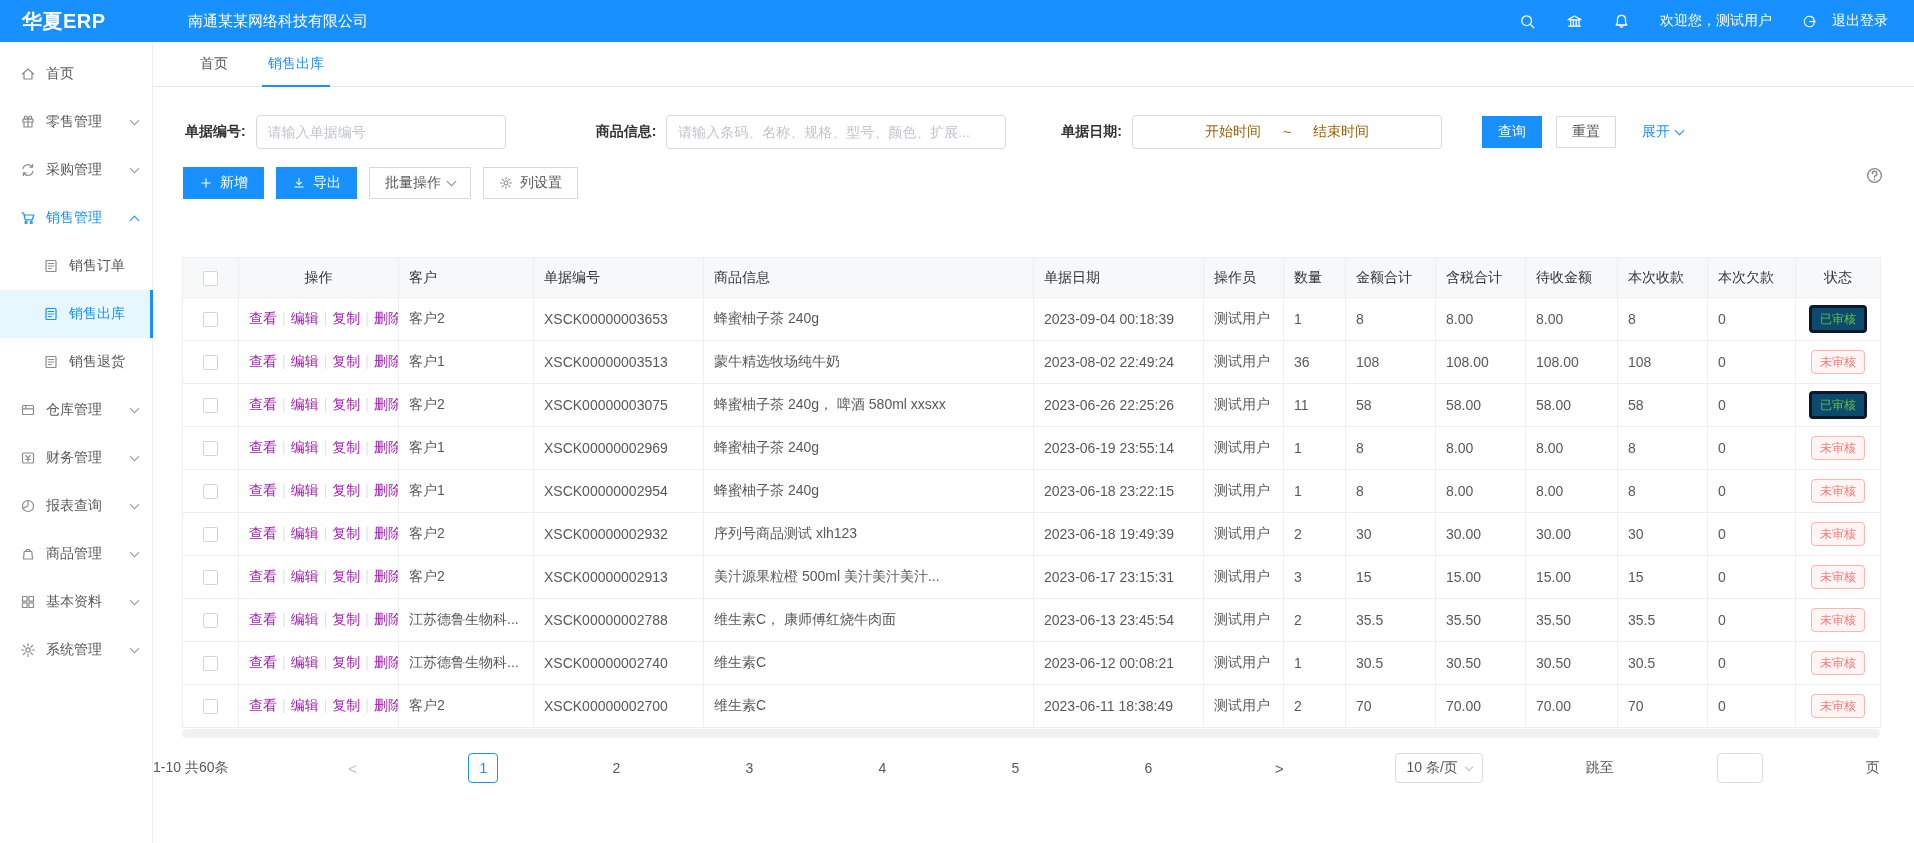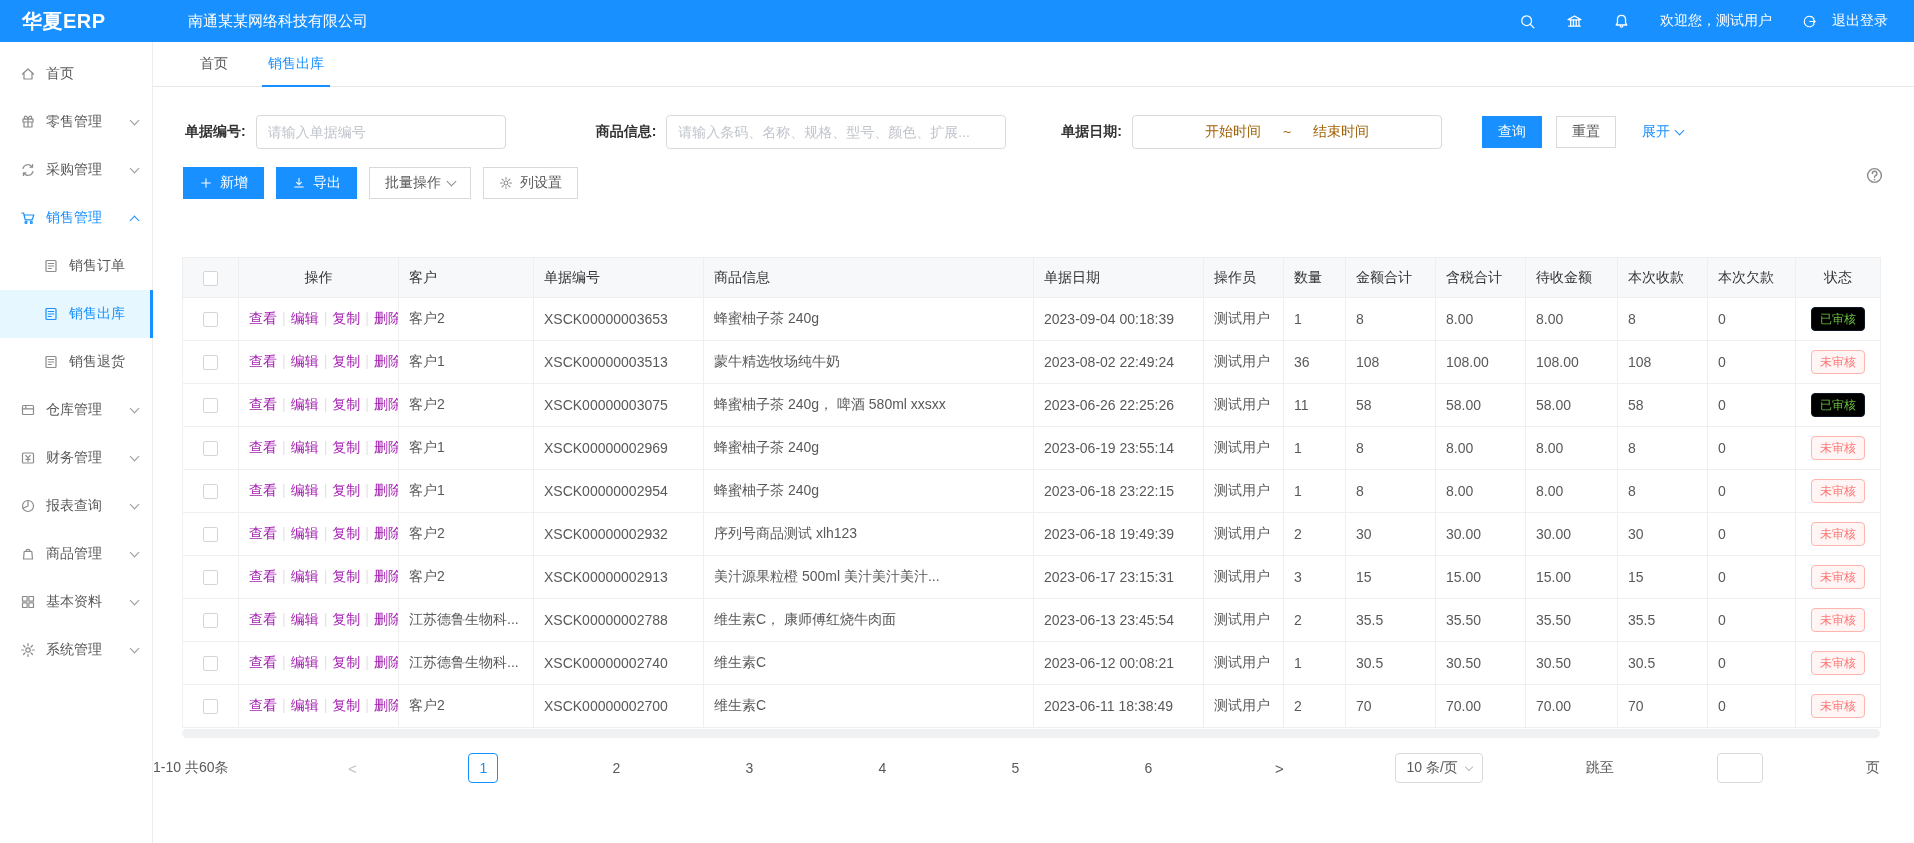--- a/index.html
+++ b/index.html
@@ -79,21 +79,21 @@
   table { border-collapse:collapse; table-layout:fixed; width:1698px; }
   th, td { border:1px solid #efefef; padding:0 10px; white-space:nowrap; overflow:hidden; text-align:left; font-weight:normal; }
   th { height:40px; background:#f7f8fa; color:#333; }
   td { height:43px; color:#595959; }
   .c-center { text-align:center; }
   .checkbox { display:inline-block; width:15px; height:15px; border:1px solid #d5d5d5; border-radius:2px; background:#fff; vertical-align:middle; cursor:pointer; }
   .actions a { color:#a21caf; cursor:pointer; text-decoration:none; }
   .sep { color:#e3e3e3; margin:0 5px; }
   .sep::after { content:"|"; }
   .badge { display:inline-block; font-size:12px; line-height:1; padding:5px 8px; border-radius:4px; }
-  .badge.approved { color:#6abf40; background:#000000; border:1px solid #0f172a; }
+  .badge.approved { color:#6abf40; background:#0c4a6e; border:3px solid #0f172a; }
   .badge.unapproved { color:#ff7875; background:#fff5f5; border:1px solid #ffb4ad; }
   .hscroll { width:1698px; height:9px; background:#f0f1f3; border-radius:5px; margin-top:1px; cursor:pointer; }
 
   
   .pagination { display:flex; align-items:center; justify-content:space-between; gap:9px;
     margin:15px 34px 0 0; color:#595959; }
   .pg-total { margin-right:8px; }
   .pg-arrow { min-width:26px; text-align:center; cursor:pointer; color:#bfbfbf; font-size:15px; }
   .pg-arrow.next { color:#595959; }
   .pg-page { min-width:30px; height:30px; border-radius:4px; display:inline-flex; align-items:center; justify-content:center; cursor:pointer; }

